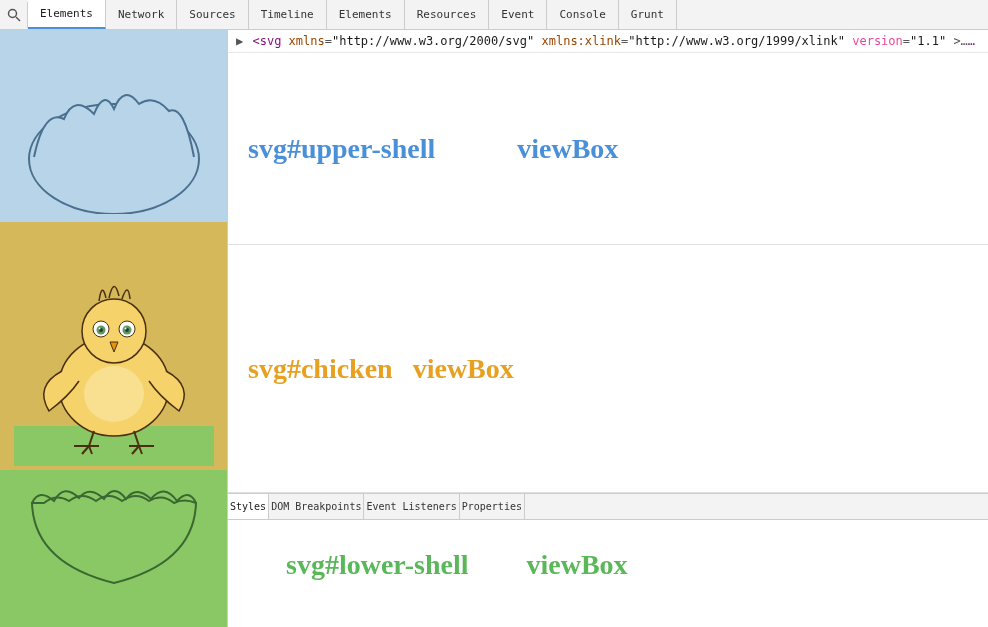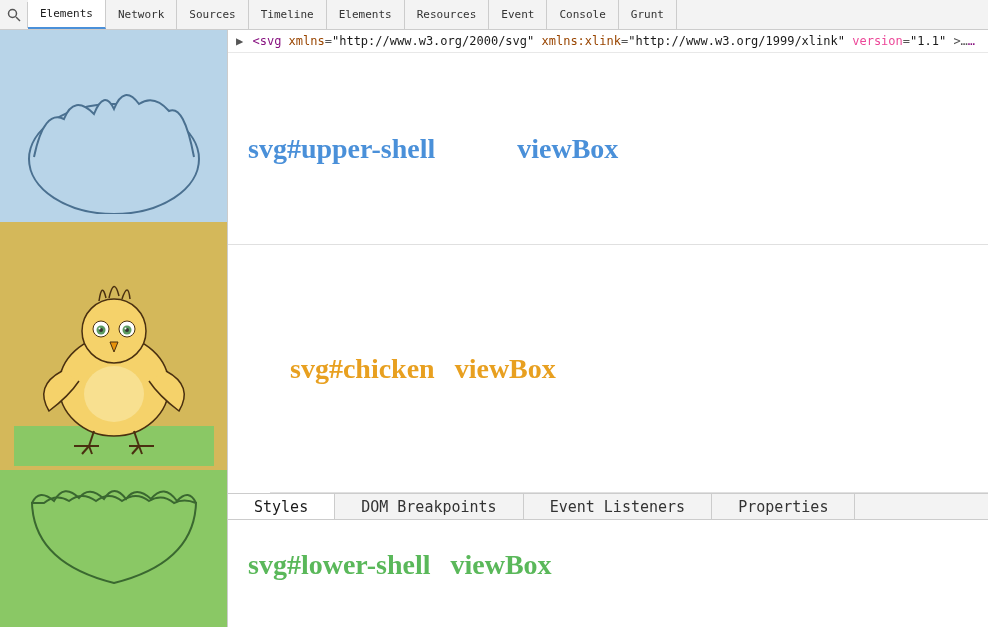--- a/index.html
+++ b/index.html
@@ -98,37 +98,36 @@
       justify-content: flex-start;
       padding: 40px 20px;
     }
     .svg-label {
       font-family: 'Comic Sans MS', 'Chalkboard SE', cursive;
       font-size: 28px;
       font-weight: bold;
     }
     .svg-label-upper { color: #4a90d9; }
     .svg-label-middle { color: #e8a020; }
-    .svg-label-lower { color: #5ab85a; }
+    .svg-label-lower { color: #5ab85a; margin-left: 38px; }
 
     
     .inspector-section-upper {
       height: 192px;
       border-bottom: 1px solid #e0e0e0;
       display: flex;
       flex-direction: column;
       overflow: hidden;
     }
     .inspector-section-middle {
       height: 248px;
       border-bottom: 1px solid #e0e0e0;
       display: flex;
       align-items: center;
       overflow: hidden;
-      margin-left: 42px;
     }
 
     
     .dom-source-line {
       padding: 4px 8px;
       background: #fff;
       font-family: monospace;
       font-size: 12px;
       color: #881280;
       border-bottom: 1px solid #e8e8e8;
@@ -146,24 +145,24 @@
       border-top: 1px solid #ccc;
       flex-shrink: 0;
     }
     .styles-tabs {
       display: flex;
       background: #f3f3f3;
       border-bottom: 1px solid #ccc;
       height: 26px;
     }
     .styles-tab {
-      padding: 0 26px;
-      display: flex;
-      align-items: center;
-      font-size: 15px;
+      padding: 0 2px;
+      display: flex;
+      align-items: center;
+      font-size: 10px;
       color: #333;
       cursor: pointer;
       border-right: 1px solid #ccc;
     }
     .styles-tab.active {
       background: #fff;
       color: #1a1a1a;
     }
     .styles-content {
       height: 90px;

